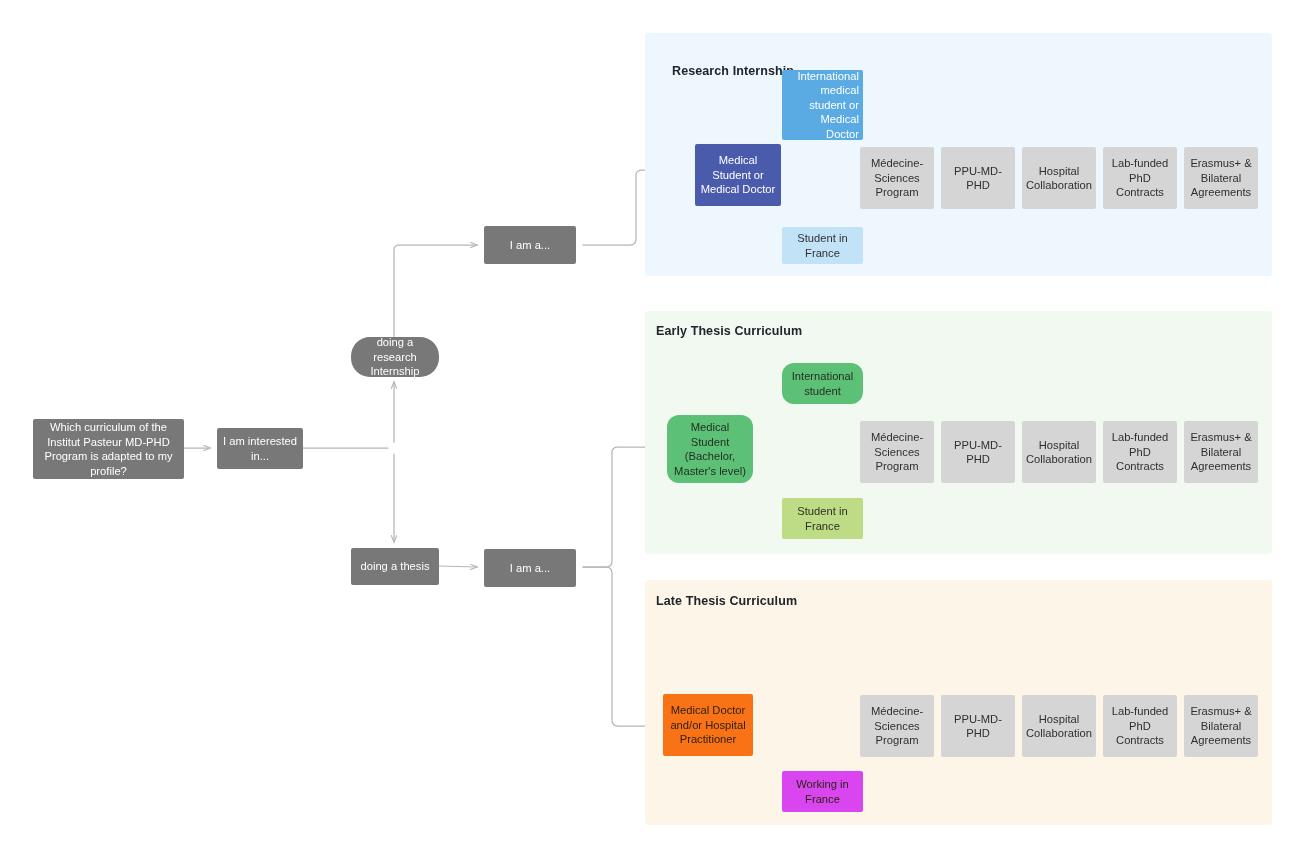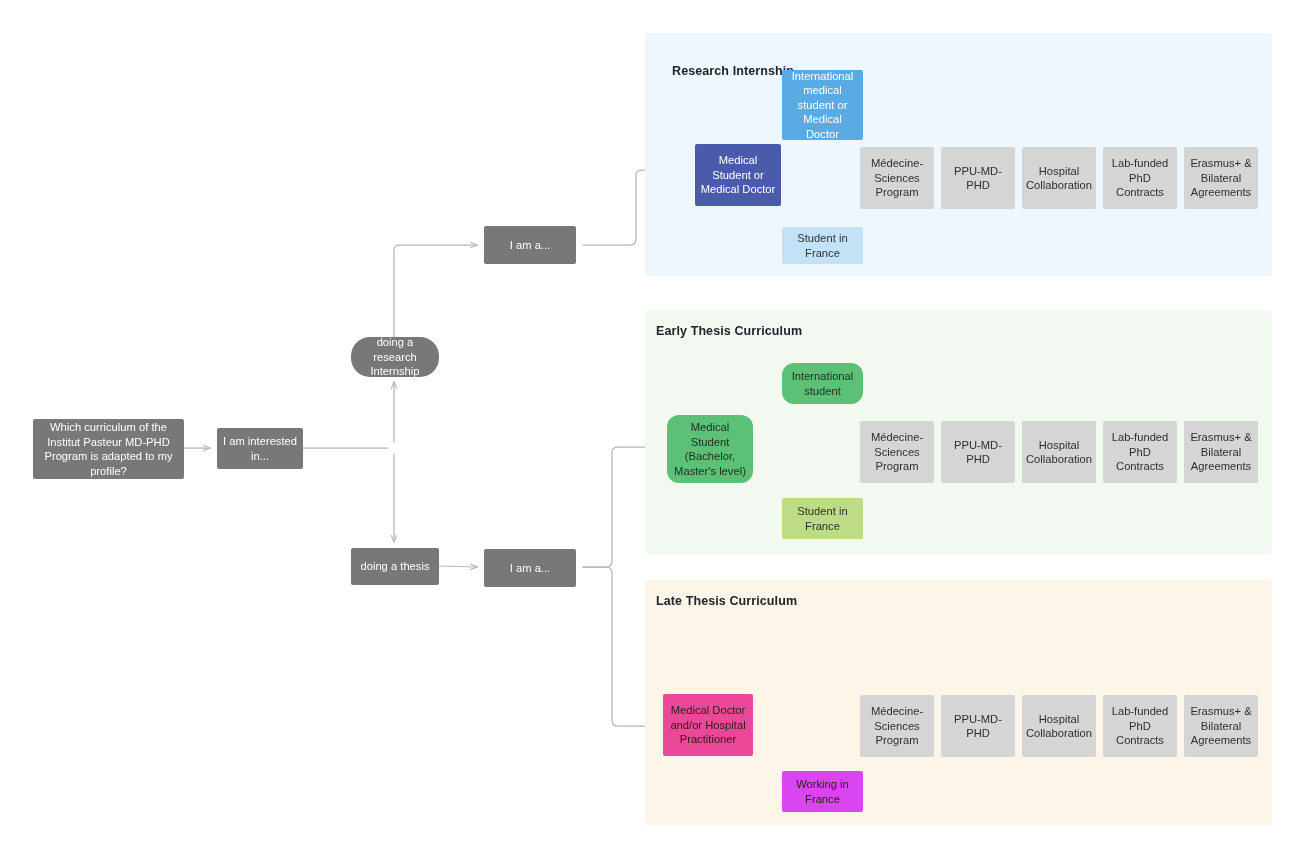--- a/index.html
+++ b/index.html
@@ -70,21 +70,21 @@
   
   .nav-dark-blue { background: #4a5bab; color: #ffffff; margin-left: 28px; }
   .nav-mid-blue  { background: #5aabe4; color: #ffffff; }
   .nav-lt-blue   { background: #c2e2f7; color: #323232; }
 
   
   .nav-green     { background: #5cc077; color: #233023; border-radius: 12px; }
   .nav-lt-green  { background: #bedb86; color: #2b3324; }
 
   
-  .nav-orange    { background: #ec4899; color: #2d2216; }
+  .nav-orange    { background: #f97316; color: #2d2216; }
   .nav-amber     { background: #f8b93c; color: #2d2216; }
   .nav-lt-orange { background: #d946ef; color: #2d2216; }
 </style>
 </head>
 <body>
 
 <div id="canvas">
 
   <svg class="edges" viewBox="0 0 1300 857" xmlns="http://www.w3.org/2000/svg">
     <defs>
@@ -195,21 +195,21 @@
   <div class="node grey-node" style="left:484px; top:549px; width:92px; height:38px;">
     <span>I am a...</span>
   </div>
 
   <div class="panel" style="left:645px; top:33px; width:627px; height:243px; background:#eef7fd;"></div>
   <div class="panel-title" style="left:656px; top:64px;padding-left:16px;">Research Internship</div>
 
   <div class="node nav-dark-blue" style="left:667px; top:144px; width:86px; height:62px;">
     <span>Medical Student or Medical Doctor</span>
   </div>
-  <div class="node nav-mid-blue" style="left:782px; top:70px; width:81px; height:70px;">
+  <div class="node nav-mid-blue" style="left:782px; top:70px; width:81px; height:70px;text-align:right;">
     <span>International medical student or Medical Doctor</span>
   </div>
   <div class="node nav-lt-blue" style="left:782px; top:227px; width:81px; height:37px;">
     <span>Student in France</span>
   </div>
 
   <div class="node prog-node" style="left:860px; top:147px; width:74px; height:62px;">
     <span>Médecine-Sciences Program</span>
   </div>
   <div class="node prog-node" style="left:941px; top:147px; width:74px; height:62px;">

